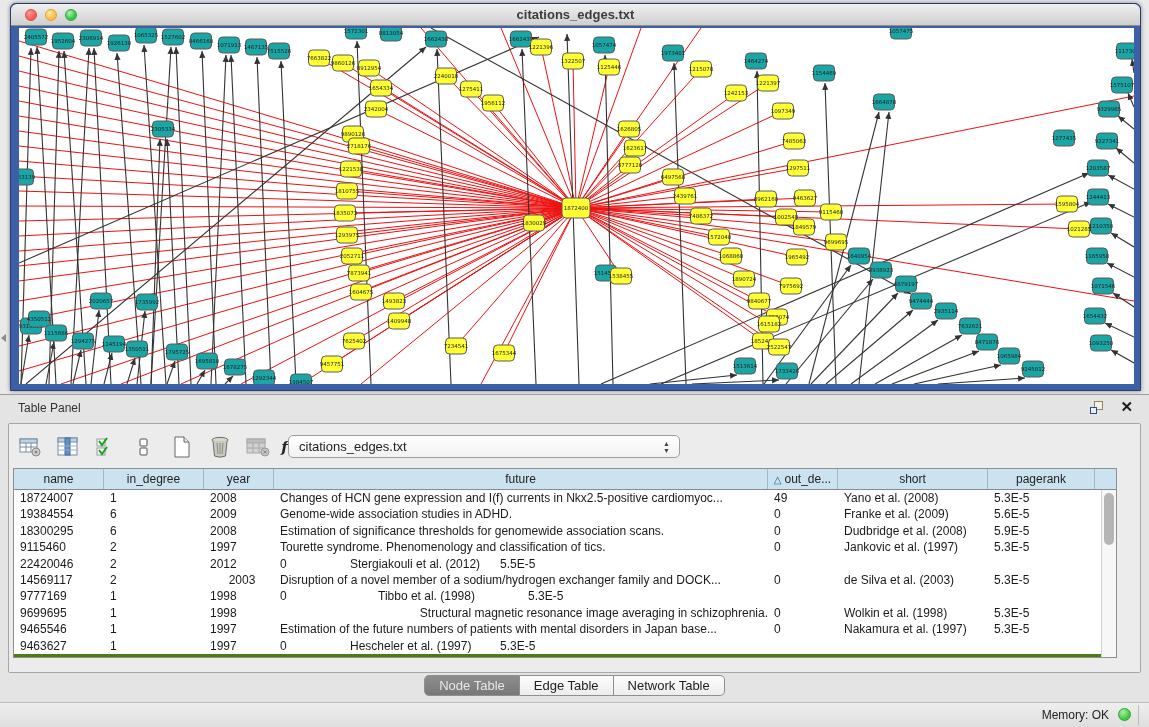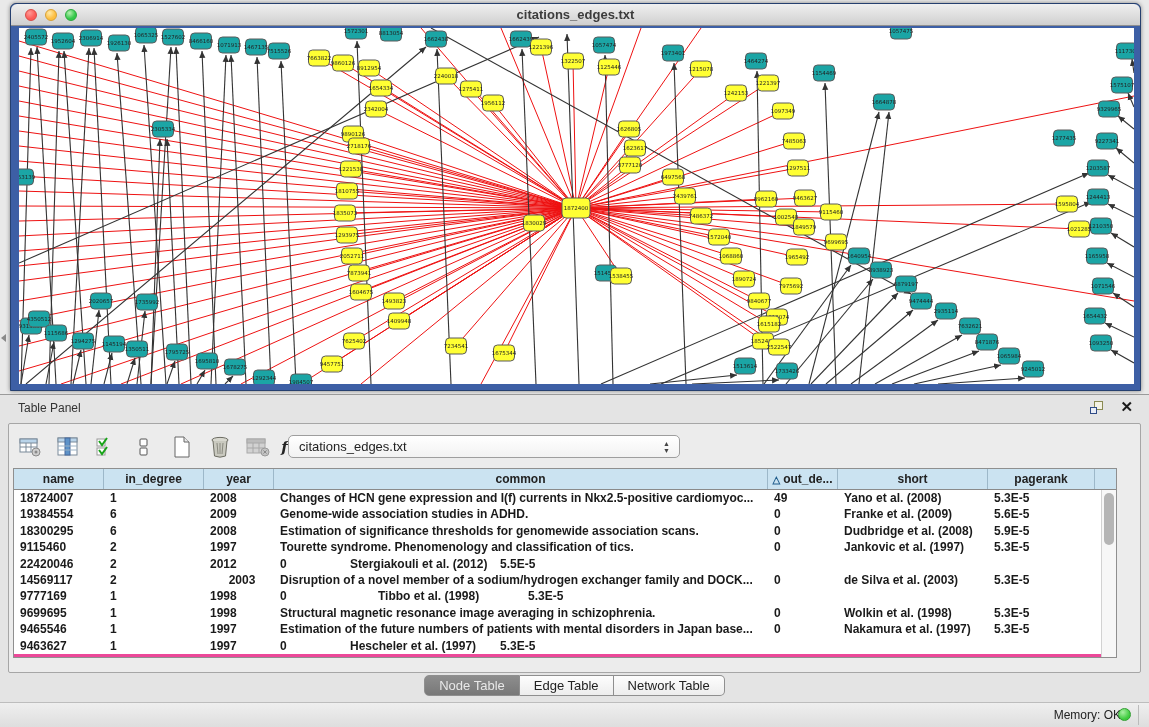--- a/index.html
+++ b/index.html
@@ -37,41 +37,41 @@
   #toolbar { position:absolute; left:8px; top:8px; height:30px; display:flex; align-items:center; gap:12px; }
   .tb-btn { width:26px; height:24px; display:flex; align-items:center; justify-content:center; }
   .fx { font-family:"DejaVu Serif",serif; font-style:italic; font-size:15px; color:#222; font-weight:bold; }
   #table-select { position:absolute; left:279px; top:11px; width:392px; height:23px;
     background:linear-gradient(#ffffff,#f2f2f2); border:1px solid #9e9e9e; border-radius:5px;
     font-size:13px; color:#222; line-height:21px; padding-left:10px; }
   #table-select .stepper { position:absolute; right:8px; top:3px; width:9px; height:16px; display:flex; flex-direction:column; align-items:center; justify-content:center; color:#444; }
   #table-select .stepper span { font-size:7px; line-height:7px; }
 
   
-  #table-wrap { position:absolute; left:4px; top:44px; width:1104px; height:190px; background:#ec4899; border:1px solid #8f8f8f;font-weight:bold; }
+  #table-wrap { position:absolute; left:4px; top:44px; width:1104px; height:190px; background:#4d7c0f; border:1px solid #8f8f8f; }
   #thead { display:flex; height:21px; background:#cbe3f1; border-bottom:1px solid #8a8a8a; }
   .th { font-size:12px; color:#222; text-align:center; line-height:20px; border-right:1px solid #9db8c9; overflow:hidden; white-space:nowrap; }
   .th .sort { font-size:10px; color:#1f5c8b; margin-right:3px; }
   #tbody { position:absolute; left:0; top:21px; right:15px; bottom:0; overflow:hidden; }
   .tr { display:flex; height:16.4px; background:#fff; }
   .td { font-size:12px; color:#1a1a1a; padding-left:6px; white-space:nowrap; overflow:hidden; line-height:16px; }
   #vscroll { position:absolute; right:0; top:21px; width:15px; bottom:0; background:#f7f7f7; border-left:1px solid #d2d2d2; }
   #vscroll .thumb { position:absolute; left:2px; top:3px; width:10px; height:52px; background:#b5b5b5; border-radius:6px; }
 
   
   #tabs { position:absolute; left:0; top:280px; width:100%; display:flex; justify-content:center; }
   .tab { height:21px; font-size:13px; line-height:20px; padding:0 14px; border:1px solid #8f8f8f; background:linear-gradient(#fdfdfd,#ededed); color:#222; }
   .tab.first { border-radius:5px 0 0 5px; }
   .tab.last  { border-radius:0 5px 5px 0; border-left:none; }
   .tab.mid   { border-left:none; }
   .tab.selected { background:linear-gradient(#8d8d8d,#787878); color:#e8e8e8; }
 
   
   #statusbar { position:absolute; left:0; bottom:0; width:100%; height:25px; background:linear-gradient(#efefef,#dedede); border-top:1px solid #bdbdbd; }
-  #memory { position:absolute; right:28px; top:5px; font-size:12px; color:#222; }
+  #memory { position:absolute; right:40px; top:5px; font-size:12px; color:#222; }
   #memory-dot { position:absolute; right:18px; top:5px; width:13px; height:13px; border-radius:50%;
     background:radial-gradient(circle at 35% 30%, #a9f0a2, #3ecb3e 65%); border:1px solid #2f9e2f; }
   #status-div { position:absolute; right:10px; top:2px; width:1px; height:20px; background:#bbb; }
 </style>
 </head>
 <body>
 
 <div id="root">
 
   <div id="net-window">
@@ -578,21 +578,21 @@
             <span>▲</span>
             <span>▼</span>
           </span>
       </div>
 
       <div id="table-wrap">
         <div id="thead">
             <div class="th" style="width: 90px;">name</div>
             <div class="th" style="width: 100px;">in_degree</div>
             <div class="th" style="width: 70px;">year</div>
-            <div class="th" style="width: 494px;">common</div>
+            <div class="th" style="width: 494px;">future</div>
             <div class="th" style="width: 70px;"><span class="sort">△</span>out_de...</div>
             <div class="th" style="width: 150px;">short</div>
             <div class="th" style="width: 107px;">pagerank</div>
           </div>
         <div id="tbody">
             <div class="tr">
               <div class="td" style="width: 90px;">18724007</div>
               <div class="td" style="width: 100px;">1</div>
               <div class="td" style="width: 70px;">2008</div>
               <div class="td" style="width: 494px;">Changes of HCN gene expression and I(f) currents in Nkx2.5-positive cardiomyoc...</div>
@@ -649,21 +649,21 @@
               <div class="td" style="width: 100px;">1</div>
               <div class="td" style="width: 70px;">1998</div>
               <div class="td" style="width: 70px;">0</div>
               <div class="td" style="width: 150px; margin-left: 28px;">Tibbo et al. (1998)</div>
               <div class="td" style="width: 107px;">5.3E-5</div>
             </div>
             <div class="tr">
               <div class="td" style="width: 90px;">9699695</div>
               <div class="td" style="width: 100px;">1</div>
               <div class="td" style="width: 70px;">1998</div>
-              <div class="td" style="width: 494px;">Structural magnetic resonance image averaging in schizophrenia.</div>
+              <div class="td" style="width: 494px; text-align: right;">Structural magnetic resonance image averaging in schizophrenia.</div>
               <div class="td" style="width: 70px;">0</div>
               <div class="td" style="width: 150px;">Wolkin et al. (1998)</div>
               <div class="td" style="width: 107px;">5.3E-5</div>
             </div>
             <div class="tr">
               <div class="td" style="width: 90px;">9465546</div>
               <div class="td" style="width: 100px;">1</div>
               <div class="td" style="width: 70px;">1997</div>
               <div class="td" style="width: 494px;">Estimation of the future numbers of patients with mental disorders in Japan base...</div>
               <div class="td" style="width: 70px;">0</div>

